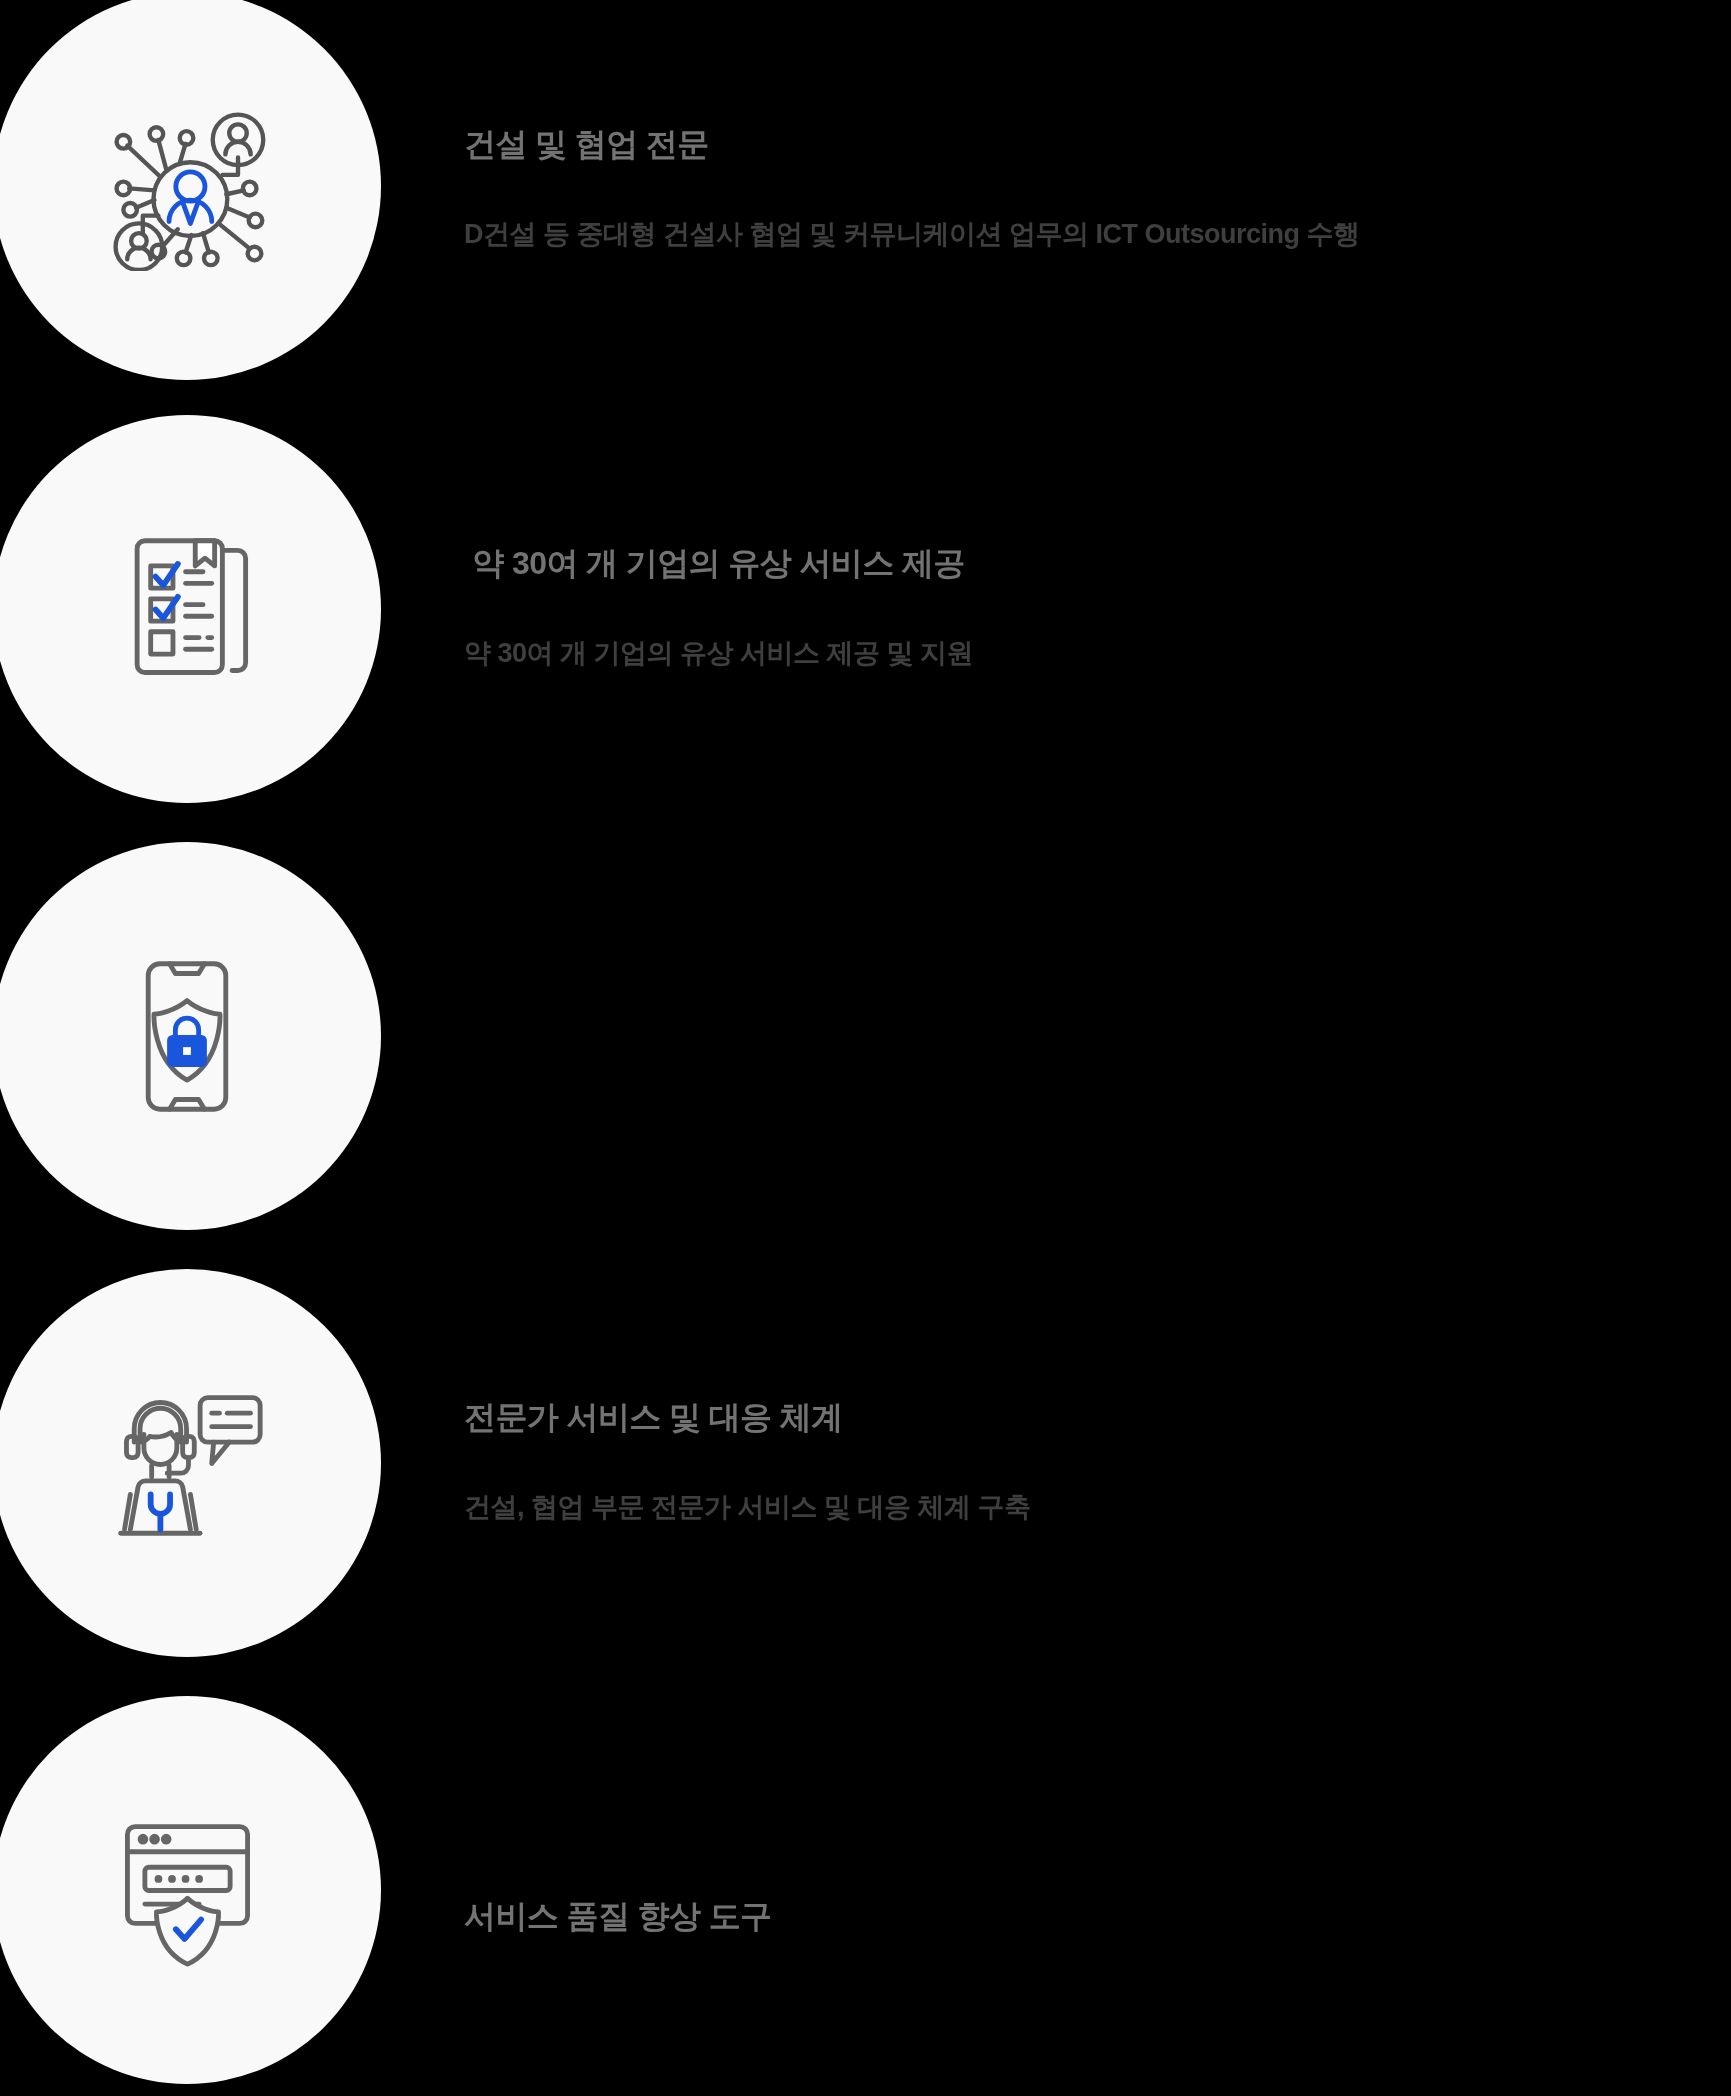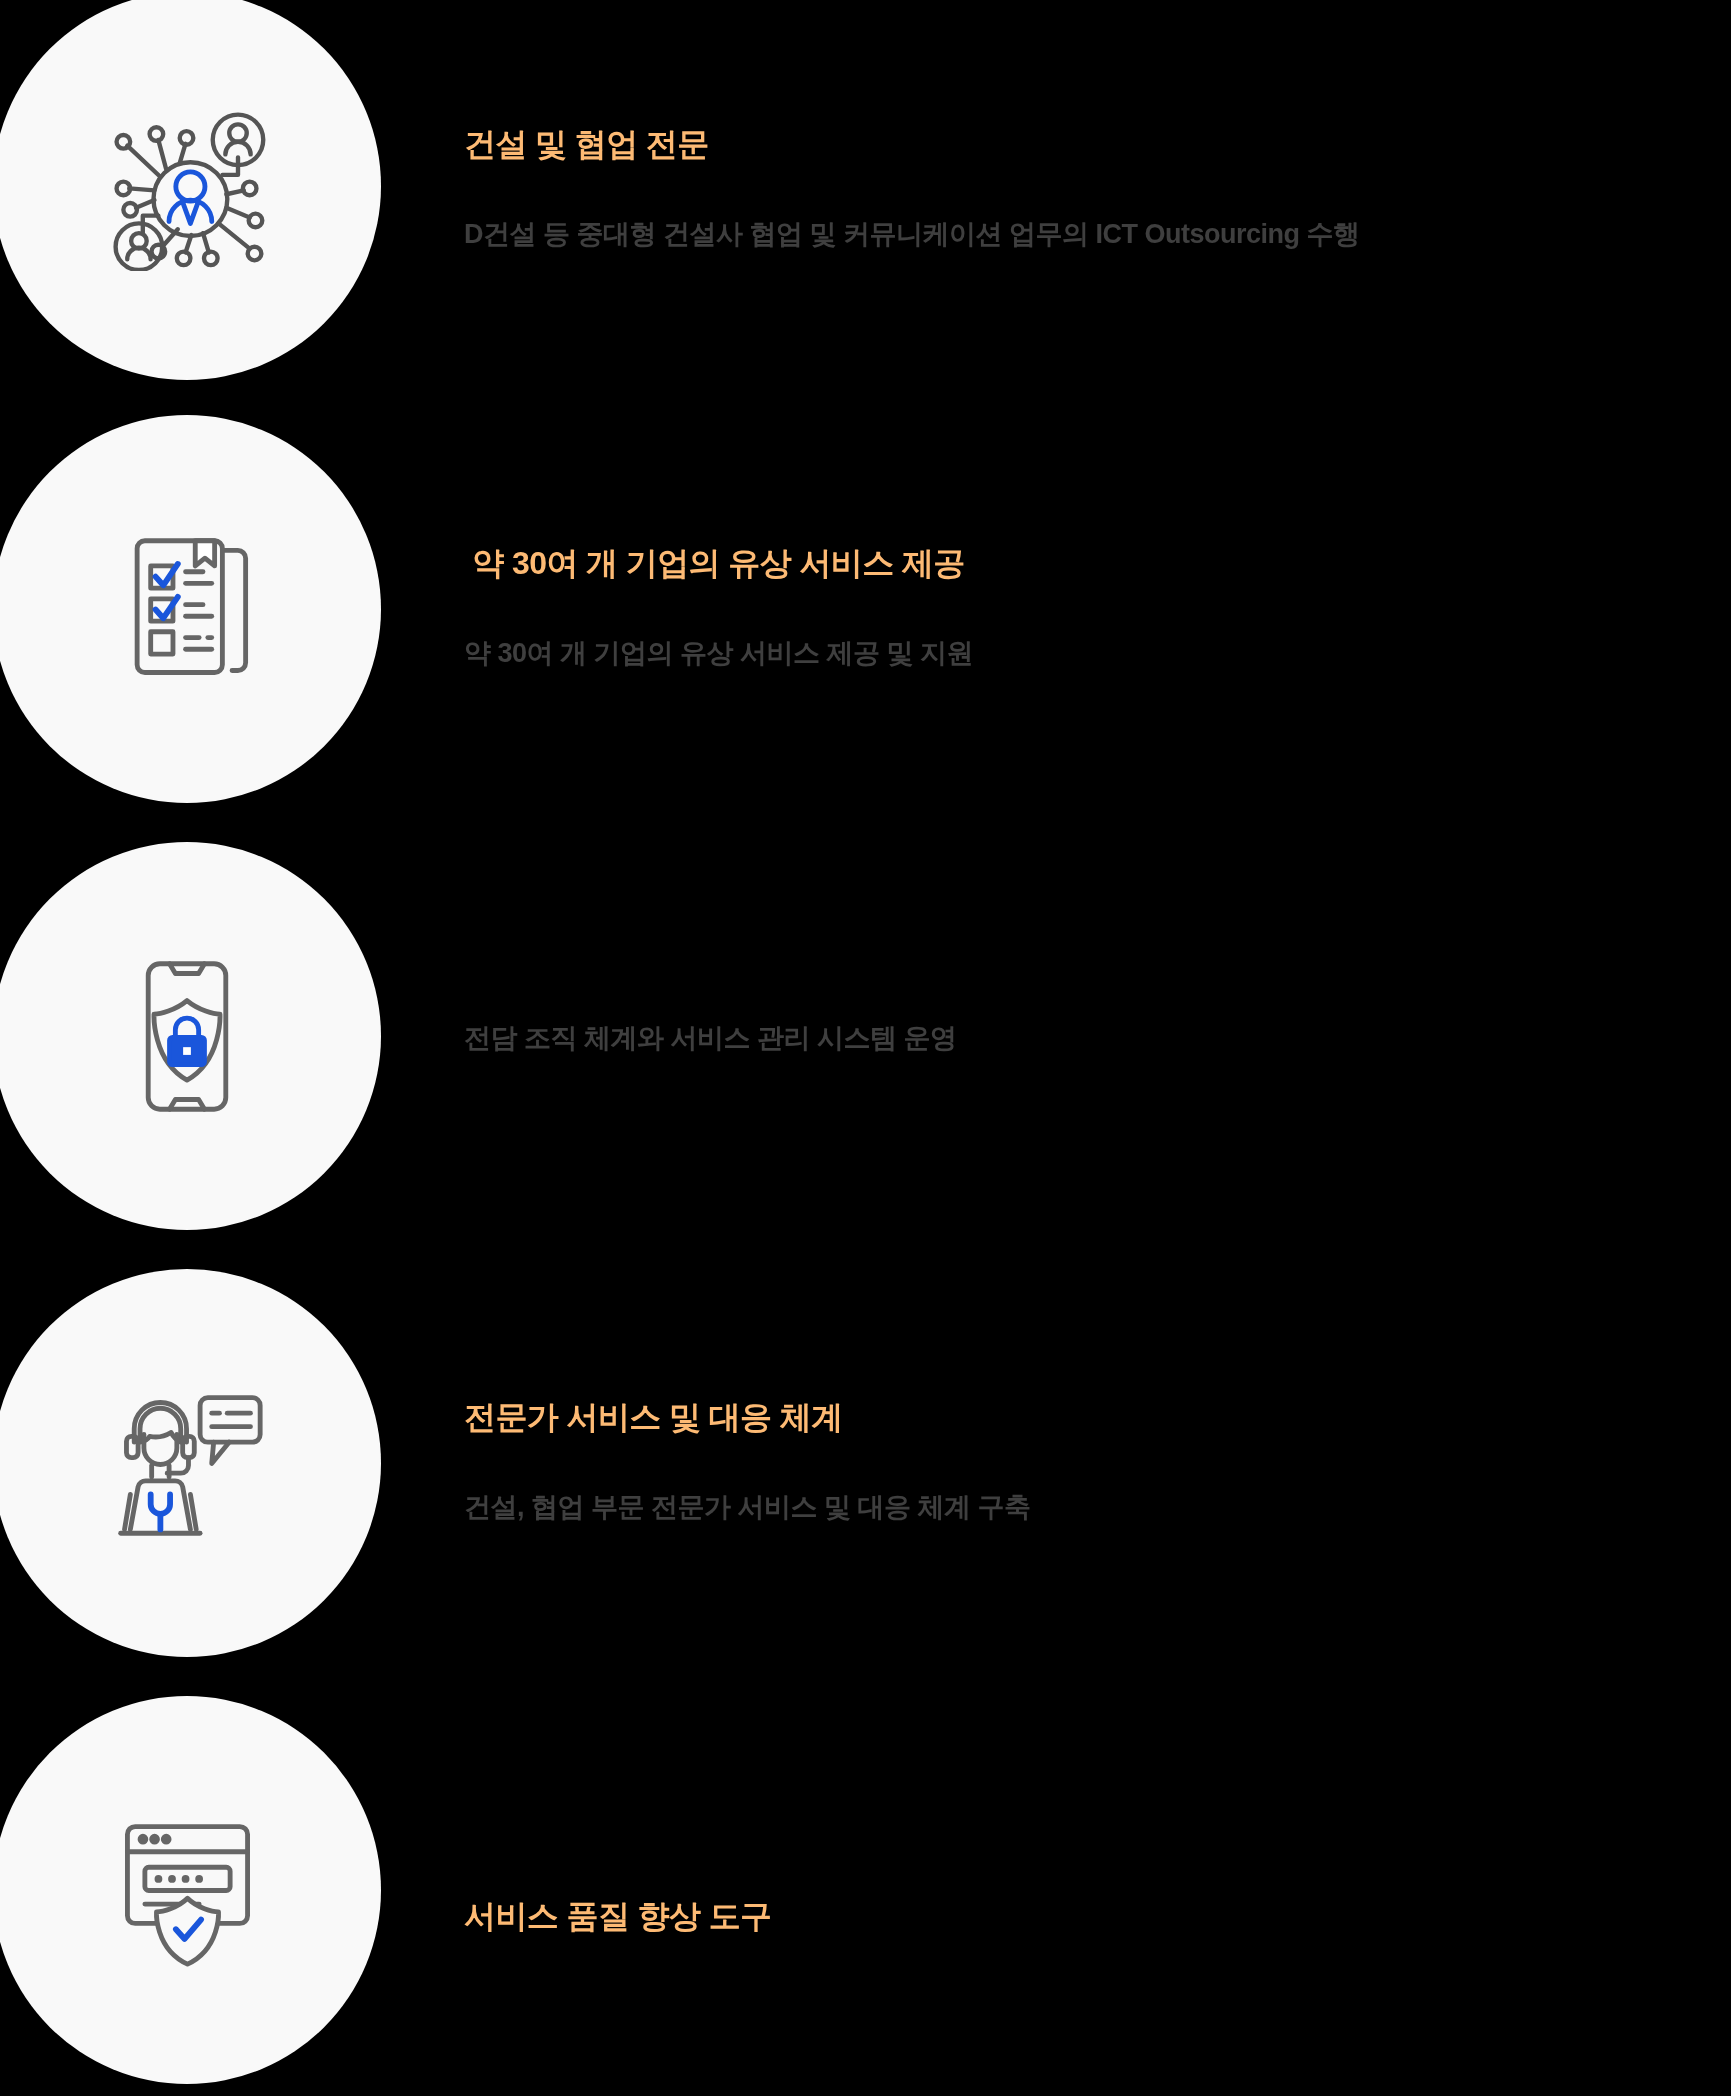--- a/index.html
+++ b/index.html
@@ -26,21 +26,21 @@
   }
   .icon-circle svg { display: block; }
   .text-block {
     position: absolute;
     display: flex;
     flex-direction: column;
   }
   .feature-title {
     font-size: 32px;
     font-weight: 700;
-    color: #fdba74;
+    color: #737373;
     letter-spacing: -0.6px;
     line-height: 1.3;
     white-space: nowrap;
   }
   .feature-desc {
     font-size: 27px;
     font-weight: 700;
     color: #3f3f3f;
     letter-spacing: -0.5px;
     line-height: 1.4;
@@ -162,21 +162,20 @@
         <g fill="none" stroke="#1a56db" stroke-width="5" stroke-linecap="round" stroke-linejoin="round">
           <path d="M58 84 v-8 a12 12 0 0 1 24 0 v8"></path>
           <rect x="52" y="84" width="36" height="28" rx="3" fill="#1a56db"></rect>
         </g>
         <rect x="66" y="94" width="8" height="8" fill="#ffffff"></rect>
       </svg>
     </span>
   </div>
   <div class="text-block" style="left:464px; top:970px;">
     <div class="gap-1"></div>
-    <div class="feature-desc">전담 조직 체계와 서비스 관리 시스템 운영</div>
   </div>
 
   <div class="icon-circle" style="left:-6.8px; top:1269px; width:388px; height:388px;">
     <span>
       <svg width="165" height="155" viewBox="0 0 170 160" fill="none">
         <g stroke="#666" stroke-width="5" stroke-linecap="round" stroke-linejoin="round" fill="none">
 
           <rect x="98" y="12" width="62" height="46" rx="8"></rect>
           <path d="M112 58 L110 80 L128 58"></path>
           <line x1="110" y1="28" x2="118" y2="28"></line>

